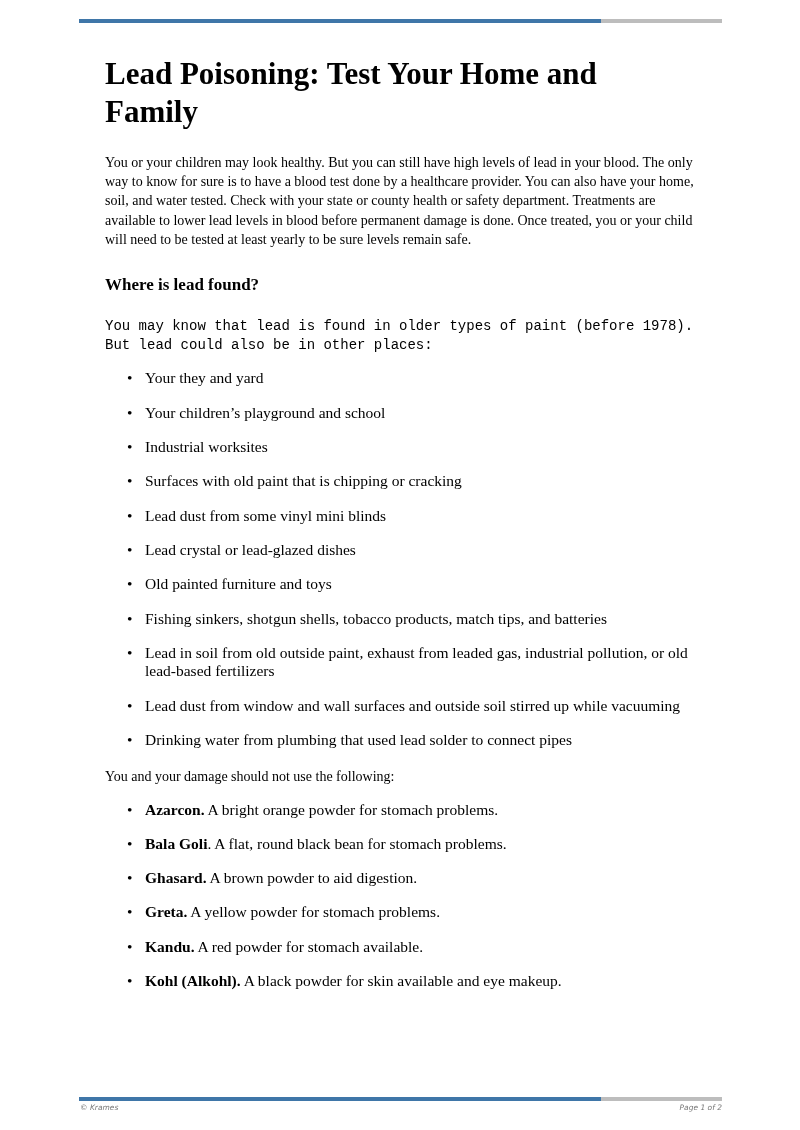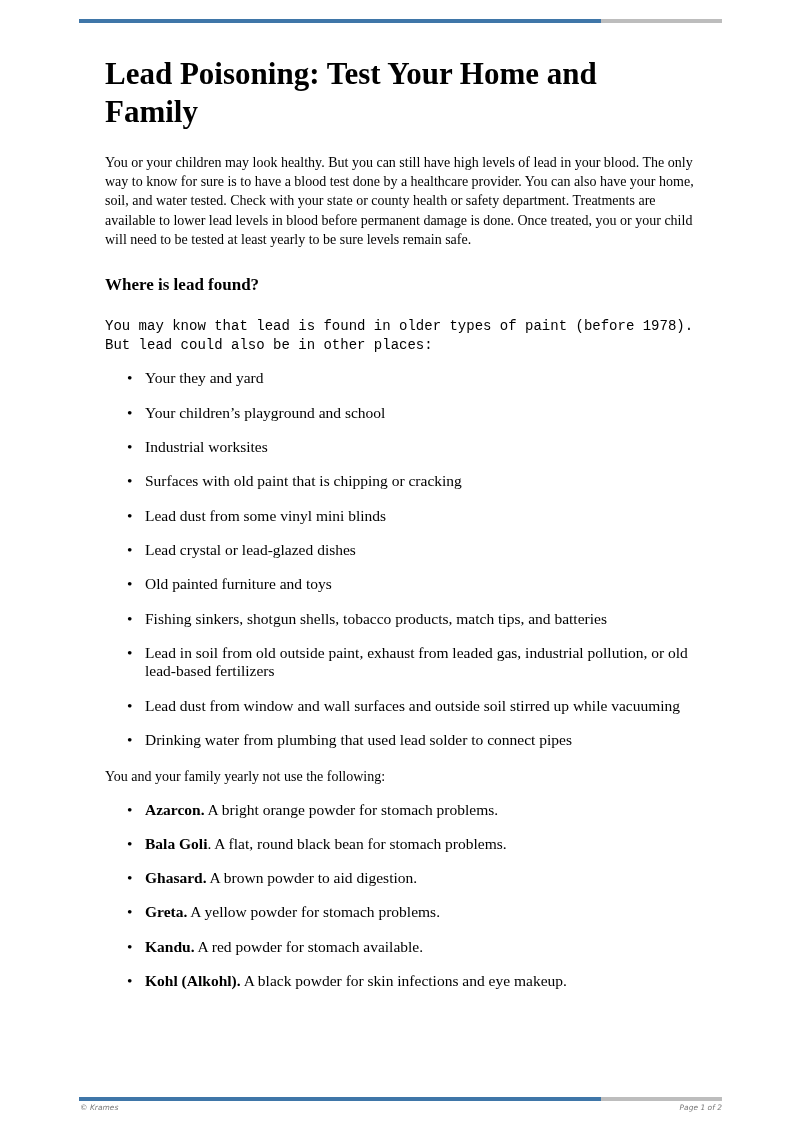--- a/index.html
+++ b/index.html
@@ -98,28 +98,28 @@
       <li style="margin-bottom: 15.8px;"><span class="bullet">•</span><span>Surfaces with old paint that is chipping or cracking</span></li>
       <li style="margin-bottom: 15.8px;"><span class="bullet">•</span><span>Lead dust from some vinyl mini blinds</span></li>
       <li style="margin-bottom: 15.8px;"><span class="bullet">•</span><span>Lead crystal or lead-glazed dishes</span></li>
       <li style="margin-bottom: 15.8px;"><span class="bullet">•</span><span>Old painted furniture and toys</span></li>
       <li style="margin-bottom: 15.8px;"><span class="bullet">•</span><span>Fishing sinkers, shotgun shells, tobacco products, match tips, and batteries</span></li>
       <li style="margin-bottom: 15.8px;"><span class="bullet">•</span><span>Lead in soil from old outside paint, exhaust from leaded gas, industrial pollution, or old lead-based fertilizers</span></li>
       <li style="margin-bottom: 15.8px;"><span class="bullet">•</span><span>Lead dust from window and wall surfaces and outside soil stirred up while vacuuming</span></li>
       <li style="margin-bottom: 0px;"><span class="bullet">•</span><span>Drinking water from plumbing that used lead solder to connect pipes</span></li>
     </ul>
 
-  <p style="margin-top:18px;">You and your family yearly not use the following:</p>
+  <p style="margin-top:18px;">You and your damage should not use the following:</p>
   <ul id="list-1" style="margin-top:14px;">
       <li style="margin-bottom: 15.8px;"><span class="bullet">•</span><strong>Azarcon.</strong><span> A bright orange powder for stomach problems.</span></li>
       <li style="margin-bottom: 15.8px;"><span class="bullet">•</span><strong>Bala Goli</strong><span>. A flat, round black bean for stomach problems.</span></li>
       <li style="margin-bottom: 15.8px;"><span class="bullet">•</span><strong>Ghasard.</strong><span> A brown powder to aid digestion.</span></li>
       <li style="margin-bottom: 15.8px;"><span class="bullet">•</span><strong>Greta.</strong><span> A yellow powder for stomach problems.</span></li>
       <li style="margin-bottom: 15.8px;"><span class="bullet">•</span><strong>Kandu.</strong><span> A red powder for stomach available.</span></li>
-      <li style="margin-bottom: 0px;"><span class="bullet">•</span><strong>Kohl (Alkohl).</strong><span> A black powder for skin infections and eye makeup.</span></li>
+      <li style="margin-bottom: 0px;"><span class="bullet">•</span><strong>Kohl (Alkohl).</strong><span> A black powder for skin available and eye makeup.</span></li>
     </ul>
 </div>
 
 <div class="bar bottom">
   <div class="seg-blue"></div>
   <div class="seg-gray"></div>
 </div>
 <div class="footer-left">© Krames</div>
 <div class="footer-right">Page 1 of 2</div>
 

